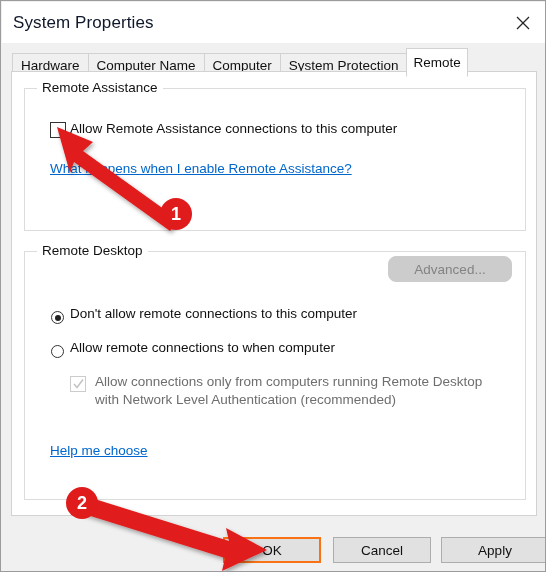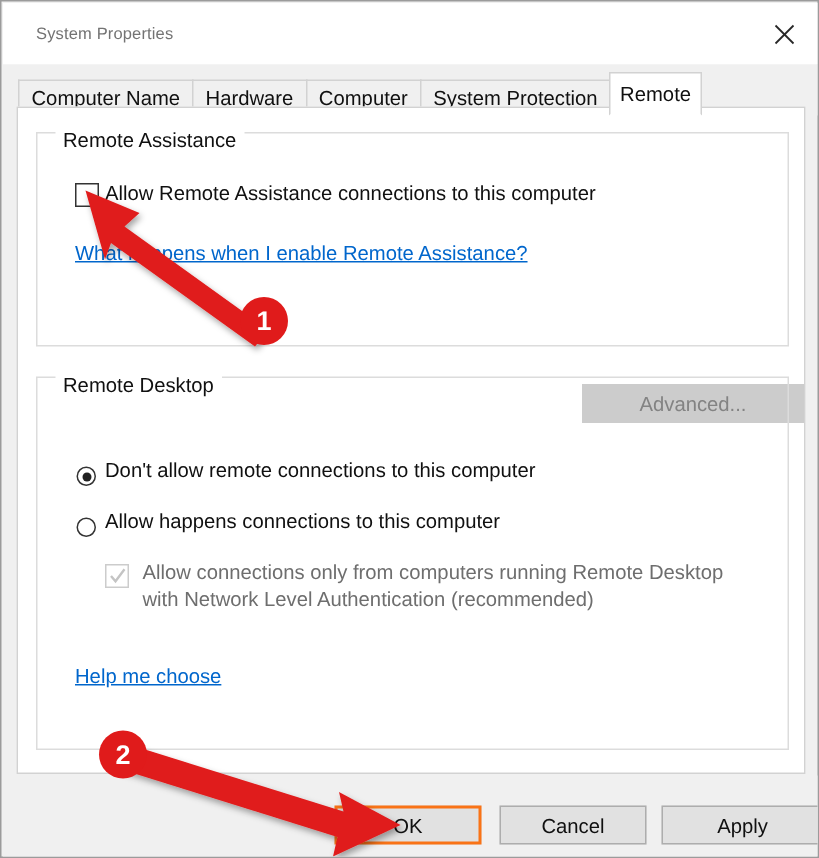--- a/index.html
+++ b/index.html
@@ -24,23 +24,23 @@
   
   .titlebar {
     position: absolute;
     left: 1px; top: 1px;
     width: 544px; height: 41px;
     background: #ffffff;
     display: flex;
     align-items: center;
   }
   .title-text {
-    font-size: 11px;
-    color: #737373;
-    margin-left: 22px;
+    font-size: 17px;
+    color: #0f172a;
+    margin-left: 11px;
     letter-spacing: .1px;
   }
   .close-btn {
     position: absolute;
     right: 0; top: 0;
     width: 46px; height: 41px;
     display: flex;
     align-items: center;
     justify-content: center;
   }
@@ -102,21 +102,20 @@
     box-sizing: border-box;
   }
   .group-title {
     position: absolute;
     top: -9px; left: 12px;
     background: #ffffff;
     padding: 0 5px;
     font-size: 13.5px;
     color: #101010;
     white-space: nowrap;
-    margin-top: 6px;
   }
   #group-ra { left: 12px; top: 16px; width: 502px; height: 143px; }
   #group-rd { left: 12px; top: 179px; width: 502px; height: 249px; }
 
   .row-text {
     position: absolute;
     font-size: 13.5px;
     color: #101010;
     white-space: nowrap;
   }
@@ -183,21 +182,21 @@
   .btn.disabled {
     background: #cccccc;
     border: 1px solid #cccccc;
     color: #838383;
   }
   .btn.default {
     border: 2px solid #f97316;
     background: #e1e1e1;
   }
 
-  #btn-advanced { left: 376px; top: 184px; width: 148px; height: 26px; }
+  #btn-advanced { left: 376px; top: 184px; width: 124px; height: 26px; border-radius: 8px; }
   #btn-selectusers { left: 376px; top: 464px; width: 128px; height: 26px; }
 
   
   .bottombar {
     position: absolute;
     left: 1px; top: 516px;
     width: 544px; height: 55px;
     background: #f0f0f0;
   }
   #btn-ok     { left: 222px; top: 536px; width: 98px; height: 26px; }
@@ -239,22 +238,22 @@
     <div class="close-btn">
       <svg width="16" height="16" viewBox="0 0 16 16" aria-hidden="true">
         <line x1="2" y1="2" x2="14" y2="14" stroke="#262626" stroke-width="1.2"></line>
         <line x1="14" y1="2" x2="2" y2="14" stroke="#262626" stroke-width="1.2"></line>
       </svg>
     </div>
   </div>
 
   <div class="tabstrip">
     <div class="tab-row">
+      <div class="tab">Hardware</div>
       <div class="tab">Computer Name</div>
-      <div class="tab">Hardware</div>
       <div class="tab">Computer</div>
       <div class="tab">System Protection</div>
       <div class="tab active">Remote</div>
     </div>
   </div>
 
   <div class="panel">
 
     <div class="group" id="group-ra">
       <span class="group-title">Remote Assistance</span>
@@ -270,21 +269,21 @@
     <div class="group" id="group-rd">
       <span class="group-title">Remote Desktop</span>
 
 
       <div class="radio" style="left:26px; top:59px;">
         <span class="dot"></span>
       </div>
       <span class="row-text" style="left:45px; top:54px;">Don't allow remote connections to this computer</span>
 
       <div class="radio" style="left:26px; top:93px;"></div>
-      <span class="row-text" style="left:45px; top:88px;">Allow happens connections to this computer</span>
+      <span class="row-text" style="left:45px; top:88px;">Allow remote connections to when computer</span>
 
       <div class="cbox disabled" style="left:45px; top:124px;">
         <svg class="tick" viewBox="0 0 11 12" aria-hidden="true">
           <polyline points="1,6 4,9.5 10,1.5" fill="none" stroke="#c4c4c4" stroke-width="1.6"></polyline>
         </svg>
       </div>
       <span class="row-text" style="left:70px; top:122px; color:#6e6e6e;">Allow connections only from computers running Remote Desktop</span>
       <span class="row-text" style="left:70px; top:140px; color:#6e6e6e;">with Network Level Authentication (recommended)</span>
 
       <span class="link" style="left:25px; top:191px;">Help me choose</span>

